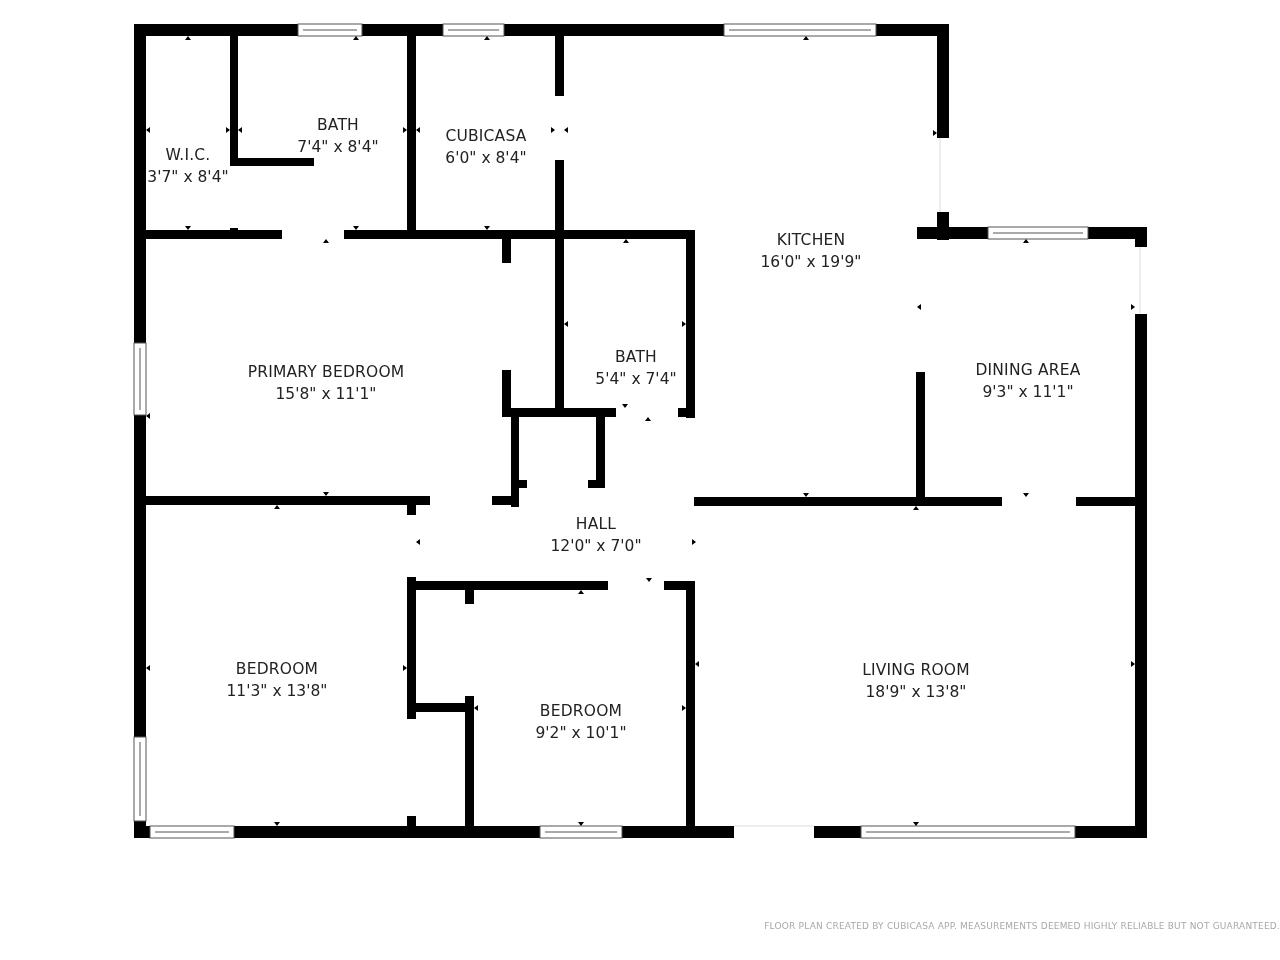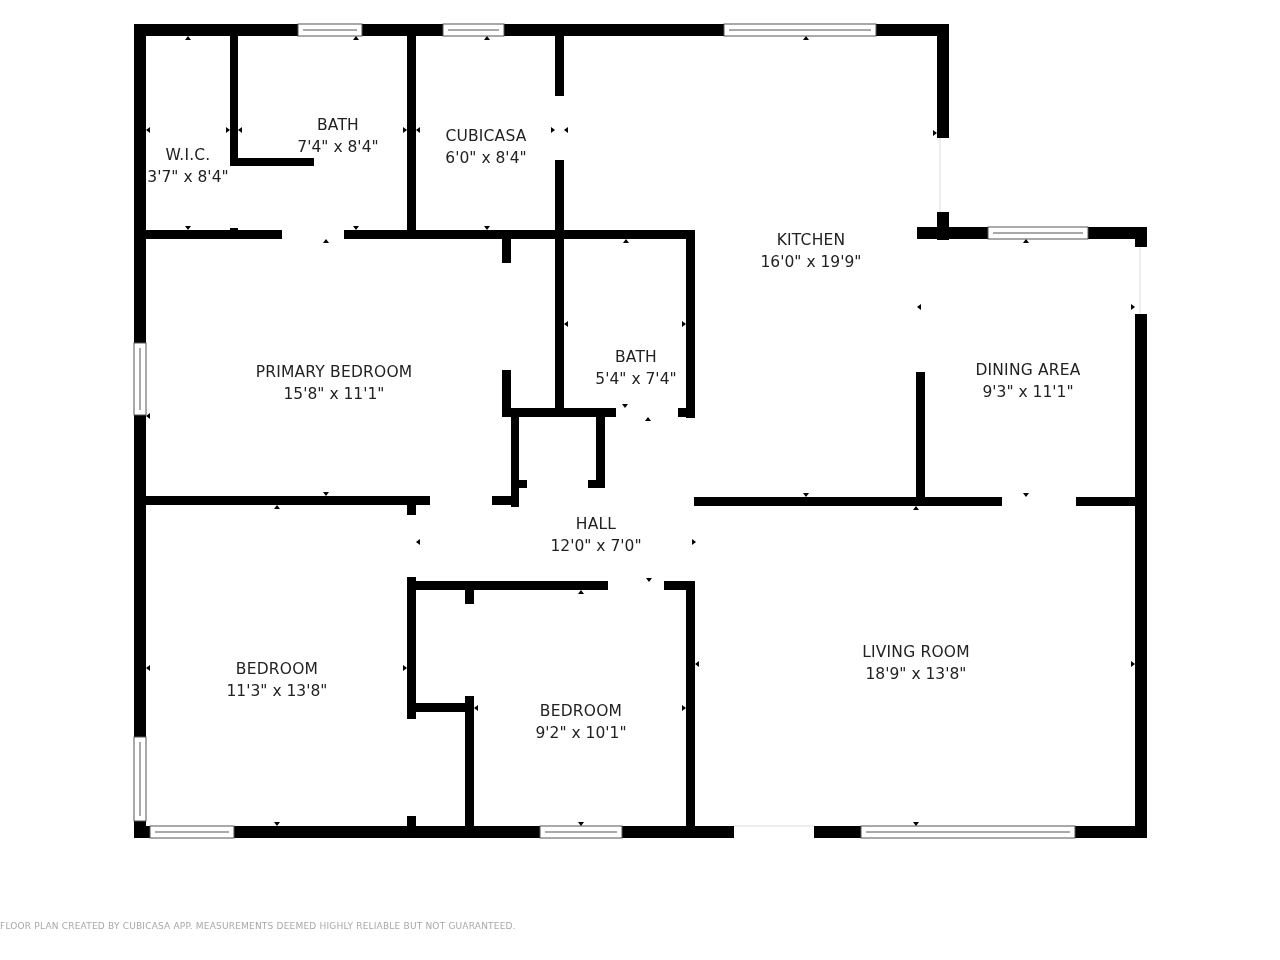--- a/index.html
+++ b/index.html
@@ -1,21 +1,21 @@
 <!DOCTYPE html>
 <html><head>
 <meta charset="utf-8">
 <style>
   html, body { margin:0; padding:0; background:#ffffff; }
   body { width:1280px; height:960px; position:relative; overflow:hidden; font-family:"DejaVu Sans", sans-serif; }
   #plan { position:absolute; left:0; top:0; width:1280px; height:960px; }
   .room-label { position:absolute; transform:translate(-50%,-50%); text-align:center; color:#222; white-space:nowrap; }
   .room-name { font-size:15.5px; line-height:22px; letter-spacing:0.2px; }
   .room-dim { font-size:15.5px; line-height:22px; }
-  .footer { position:absolute; left:0; width:1280px; top:921px; text-align:left; font-size:9px; color:#a8a8a8; letter-spacing:0.2px; }
+  .footer { position:absolute; left:0; width:1280px; top:921px; text-align:right; font-size:9px; color:#a8a8a8; letter-spacing:0.2px; }
   .wall { fill:#000; }
   .win { fill:#fff; stroke:#555; stroke-width:1; }
   .gap { fill:#fff; }
   .mk { fill:#000; }
 </style>
 </head>
 <body>
 
 <svg id="plan" viewBox="0 0 1280 960" xmlns="http://www.w3.org/2000/svg">
 
@@ -170,21 +170,21 @@
   <div class="room-dim">7'4" x 8'4"</div>
 </div>
 <div class="room-label" style="left:486px; top:147px;">
   <div class="room-name">CUBICASA</div>
   <div class="room-dim">6'0" x 8'4"</div>
 </div>
 <div class="room-label" style="left:779px; top:251px;margin-left:32px;">
   <div class="room-name">KITCHEN</div>
   <div class="room-dim">16'0" x 19'9"</div>
 </div>
-<div class="room-label" style="left:326px; top:383px;margin-left:8px;">
+<div class="room-label" style="left:326px; top:383px;">
   <div class="room-name">PRIMARY BEDROOM</div>
   <div class="room-dim">15'8" x 11'1"</div>
 </div>
 <div class="room-label" style="left:636px; top:368px;">
   <div class="room-name">BATH</div>
   <div class="room-dim">5'4" x 7'4"</div>
 </div>
 <div class="room-label" style="left:1028px; top:381px;text-align:center;">
   <div class="room-name">DINING AREA</div>
   <div class="room-dim">9'3" x 11'1"</div>
@@ -194,18 +194,18 @@
   <div class="room-dim">12'0" x 7'0"</div>
 </div>
 <div class="room-label" style="left:277px; top:680px;">
   <div class="room-name">BEDROOM</div>
   <div class="room-dim">11'3" x 13'8"</div>
 </div>
 <div class="room-label" style="left:581px; top:722px;">
   <div class="room-name">BEDROOM</div>
   <div class="room-dim">9'2" x 10'1"</div>
 </div>
-<div class="room-label" style="left:916px; top:663px;text-align:center;">
+<div class="room-label" style="left:916px; top:681px;text-align:center;">
   <div class="room-name">LIVING ROOM</div>
   <div class="room-dim">18'9" x 13'8"</div>
 </div>
 
 <div class="footer">FLOOR PLAN CREATED BY CUBICASA APP. MEASUREMENTS DEEMED HIGHLY RELIABLE BUT NOT GUARANTEED.</div>
 
 </body></html>

